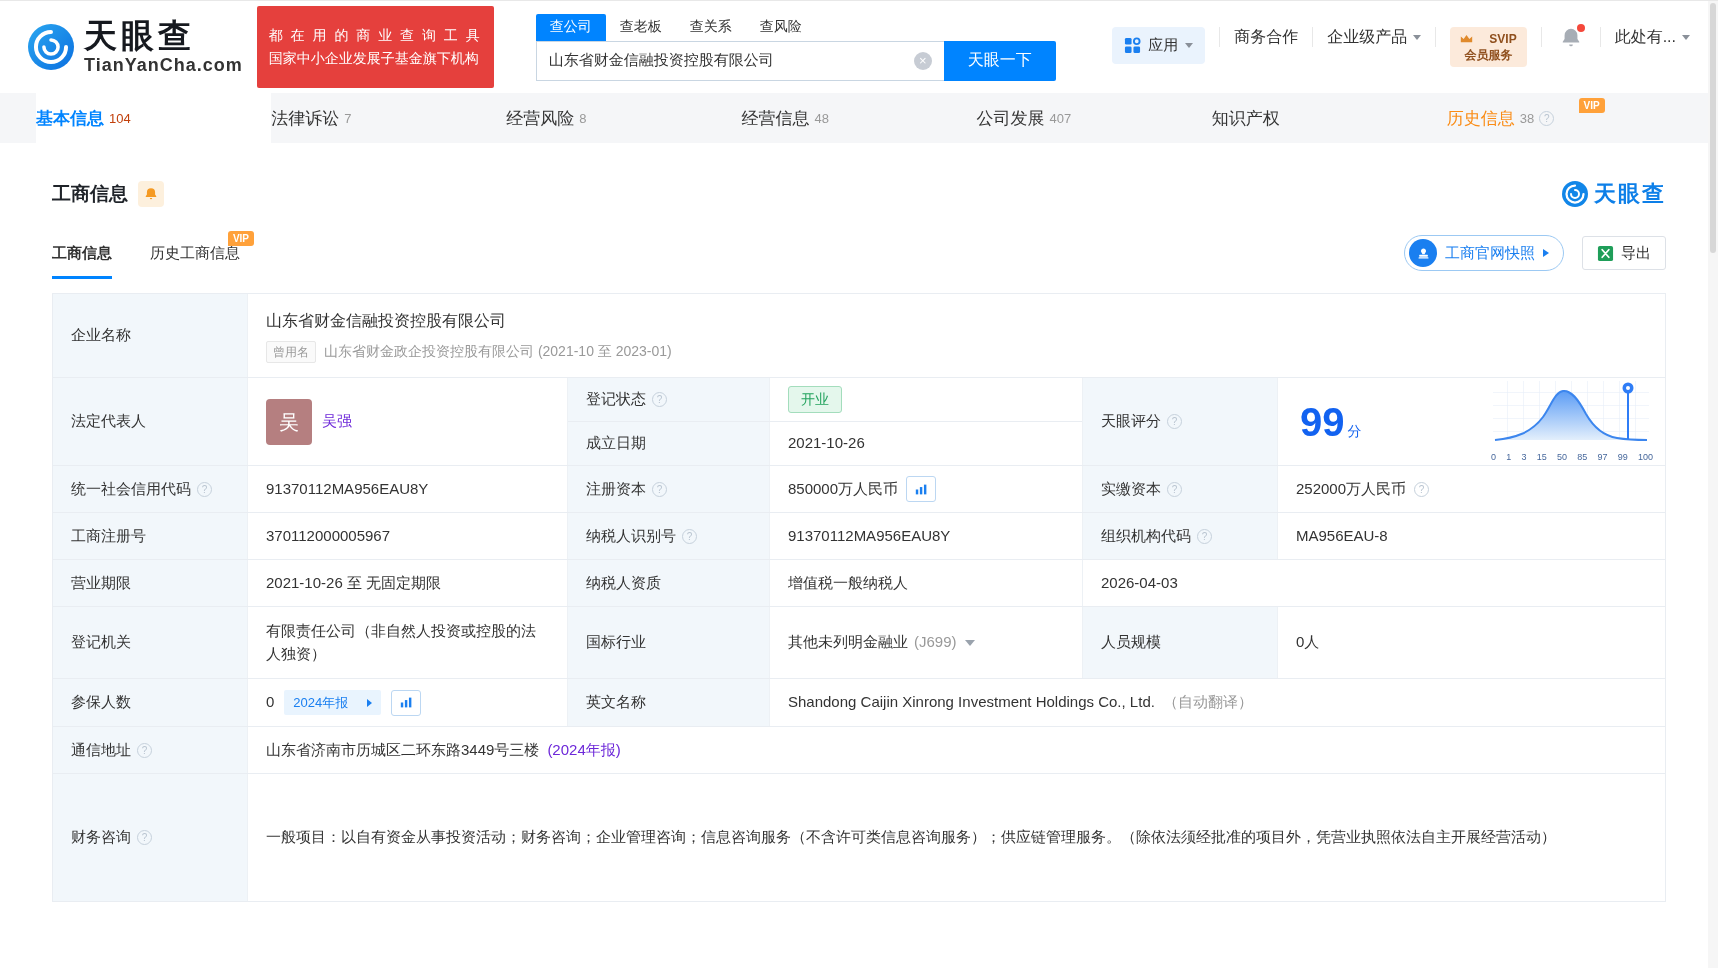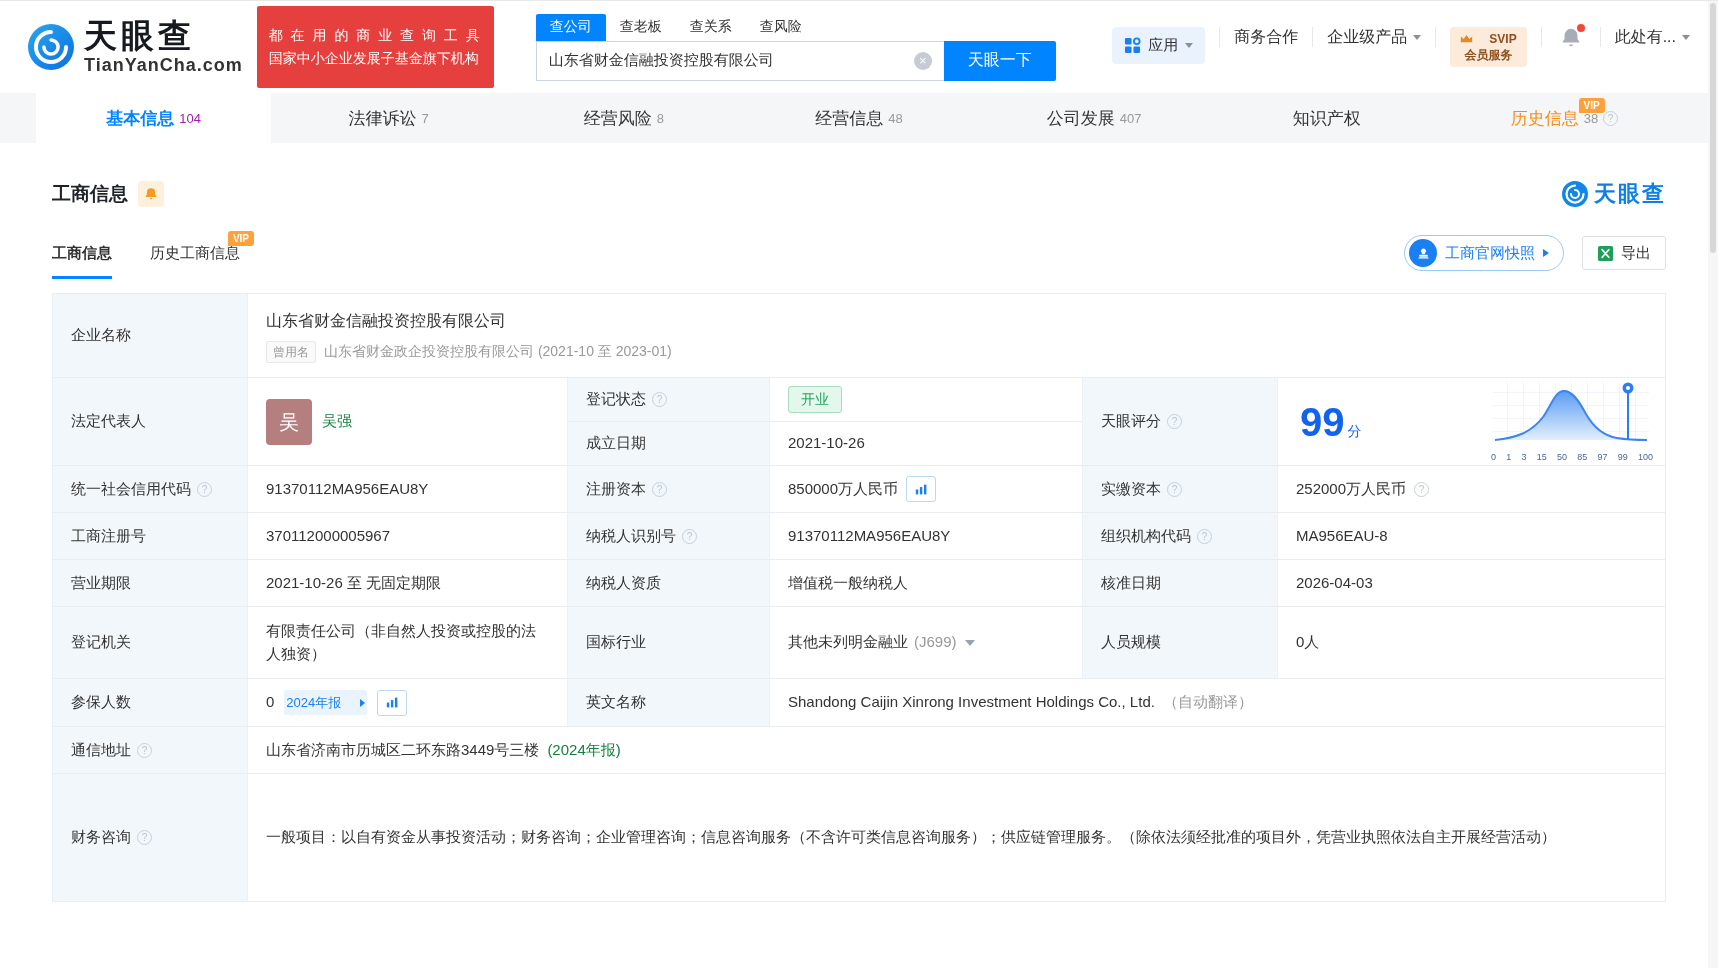--- a/index.html
+++ b/index.html
@@ -27,24 +27,24 @@
   .sep{width:1px;height:20px;background:#e8e8e8;margin:0 14px}
   .nav-link{font-size:16px;color:#333;cursor:pointer;display:flex;align-items:center;gap:6px;white-space:nowrap}
   .svip{background:#fceadb;border-radius:4px;padding:4px 10px;text-align:center;font-size:12px;font-weight:bold;color:#8f4f1d;line-height:1.35;cursor:pointer}
   .svip .crown-row{display:flex;align-items:center;justify-content:center;gap:16px}
   .bell-wrap{position:relative;margin:0 4px;cursor:pointer}
   .bell-dot{position:absolute;top:-3px;right:-3px;width:8px;height:8px;border-radius:50%;background:#f5483b}
   .caret{display:inline-block;width:0;height:0;border-left:4.5px solid transparent;border-right:4.5px solid transparent;border-top:5.5px solid #8a9099}
 
   
   .main-tabs{display:flex;height:50px;background:#f5f6f8;padding:0 36px}
-  .mtab{flex:1;display:flex;align-items:center;justify-content:center;font-size:17px;color:#333;cursor:pointer;position:relative}
+  .mtab{flex:1;display:flex;align-items:center;justify-content:flex-start;font-size:17px;color:#333;cursor:pointer;position:relative}
   .mtab.active{background:#fff;color:#0084ff;font-weight:bold}
   .mtab-count{font-size:13px;color:#999;margin-left:5px;font-weight:normal}
-  .mtab.active .mtab-count{color:#a21caf}
+  .mtab.active .mtab-count{color:#c2410c}
   .mtab.vip-tab .mtab-label{color:#fa8c16}
   .vip-tag{background:#ffa13a;color:#fff;font-size:10px;font-weight:bold;padding:1px 5px;border-radius:3px 3px 3px 0;line-height:1.3}
   .mtab .vip-tag{position:absolute;top:5px;left:56%}
   .help{display:inline-flex;align-items:center;justify-content:center;width:15px;height:15px;border:1px solid #c6d1dc;border-radius:50%;color:#b9c4d0;font-size:10px;flex:none;cursor:pointer}
   .help::before{content:"?"}
 
   
   .content{padding:0 52px}
   .sec-head{display:flex;align-items:center;margin-top:36px}
   .sec-title{font-size:19px;font-weight:bold;color:#1f2329}
@@ -75,32 +75,32 @@
   .cell{display:flex;align-items:center;padding:0 18px;font-size:15px;border-right:1px solid #edf1f5;line-height:1.5}
   .trow .cell:last-child{border-right:none}
   .label{background:#f2f7fb;color:#333;gap:6px}
   .value{background:#fff;color:#333;flex-wrap:wrap}
   .company-cell{flex-direction:column;align-items:flex-start;justify-content:center;gap:8px;padding:12px 18px}
   .company-name{font-size:16px;color:#333}
   .former-row{display:flex;align-items:center;gap:8px;font-size:14px;color:#999}
   .badge-former{border:1px solid #e7e7e7;background:#fafafa;color:#999;font-size:12px;padding:1px 6px;border-radius:2px}
   .rep-cell{gap:10px}
   .avatar{width:46px;height:46px;border-radius:4px;background:#b57f80;color:#fff;font-size:20px;display:flex;align-items:center;justify-content:center;flex:none}
-  .blue-link{color:#15803d;text-decoration:none;cursor:pointer}
+  .blue-link{color:#6d28d9;text-decoration:none;cursor:pointer}
   .mid-col{display:flex;flex-direction:column;border-right:1px solid #edf1f5}
   .mid-row{flex:1;display:grid;grid-template-columns:202px 1fr;border-bottom:1px solid #e9edf2}
   .mid-row:last-child{border-bottom:none}
   .status-badge{display:inline-block;background:#e4f7ec;border:1px solid #a3ddbc;color:#23a35e;font-size:14px;padding:2px 12px;border-radius:3px}
   .score-cell{justify-content:space-between;padding:0 12px 0 22px}
   .score-num{font-size:40px;font-weight:bold;color:#1262f0;line-height:1}
   .score-unit{font-size:14px;font-weight:normal;margin-left:3px;color:#1262f0}
   .score-chart{width:162px}
   .ticks{display:flex;justify-content:space-between;font-size:9px;color:#47689c;margin-top:1px}
   .chart-box{width:30px;height:26px;border:1px solid #bcd7f2;border-radius:3px;display:inline-flex;align-items:center;justify-content:center;background:#fff;cursor:pointer;flex:none}
-  .report-chip{display:inline-flex;align-items:center;gap:19px;background:#e9f4fe;color:#1a7ff0;font-size:13px;padding:3px 2px;border-radius:2px;margin:0 10px;cursor:pointer}
+  .report-chip{display:inline-flex;align-items:center;gap:19px;background:#e9f4fe;color:#1a7ff0;font-size:13px;padding:3px 9px;border-radius:2px;margin:0 10px;cursor:pointer}
   .chip-arr{display:inline-block;width:0;height:0;border-top:4px solid transparent;border-bottom:4px solid transparent;border-left:5px solid #1a7ff0}
   .code-gray{color:#999;margin-left:6px}
   .caret-dn{display:inline-block;width:0;height:0;border-left:5px solid transparent;border-right:5px solid transparent;border-top:6px solid #9aa3ad;margin-left:8px;cursor:pointer}
   .note{color:#999;margin-left:8px}
   .val-help{margin-left:8px}
   .scope-cell{padding:16px 18px}
 
   
   .scrollbar{position:absolute;top:0;right:0;width:10px;height:968px;background:#f6f6f6}
   .scrollbar .thumb{position:absolute;top:2px;right:2px;width:6px;height:250px;border-radius:3px;background:#d7d7d7}
@@ -416,23 +416,20 @@
         </div>
       <div class="cell value">
           <span>2021-10-26 至 无固定期限</span>
         </div>
       <div class="cell label">
           <span>纳税人资质</span>
         </div>
       <div class="cell value">
           <span>增值税一般纳税人</span>
         </div>
-      <div class="cell label">
-          <span>核准日期</span>
-        </div>
       <div class="cell value">
           <span>2026-04-03</span>
         </div>
     </div>
 
     <div class="trow r6c r-tall">
       <div class="cell label">
           <span>登记机关</span>
         </div>
       <div class="cell value">

